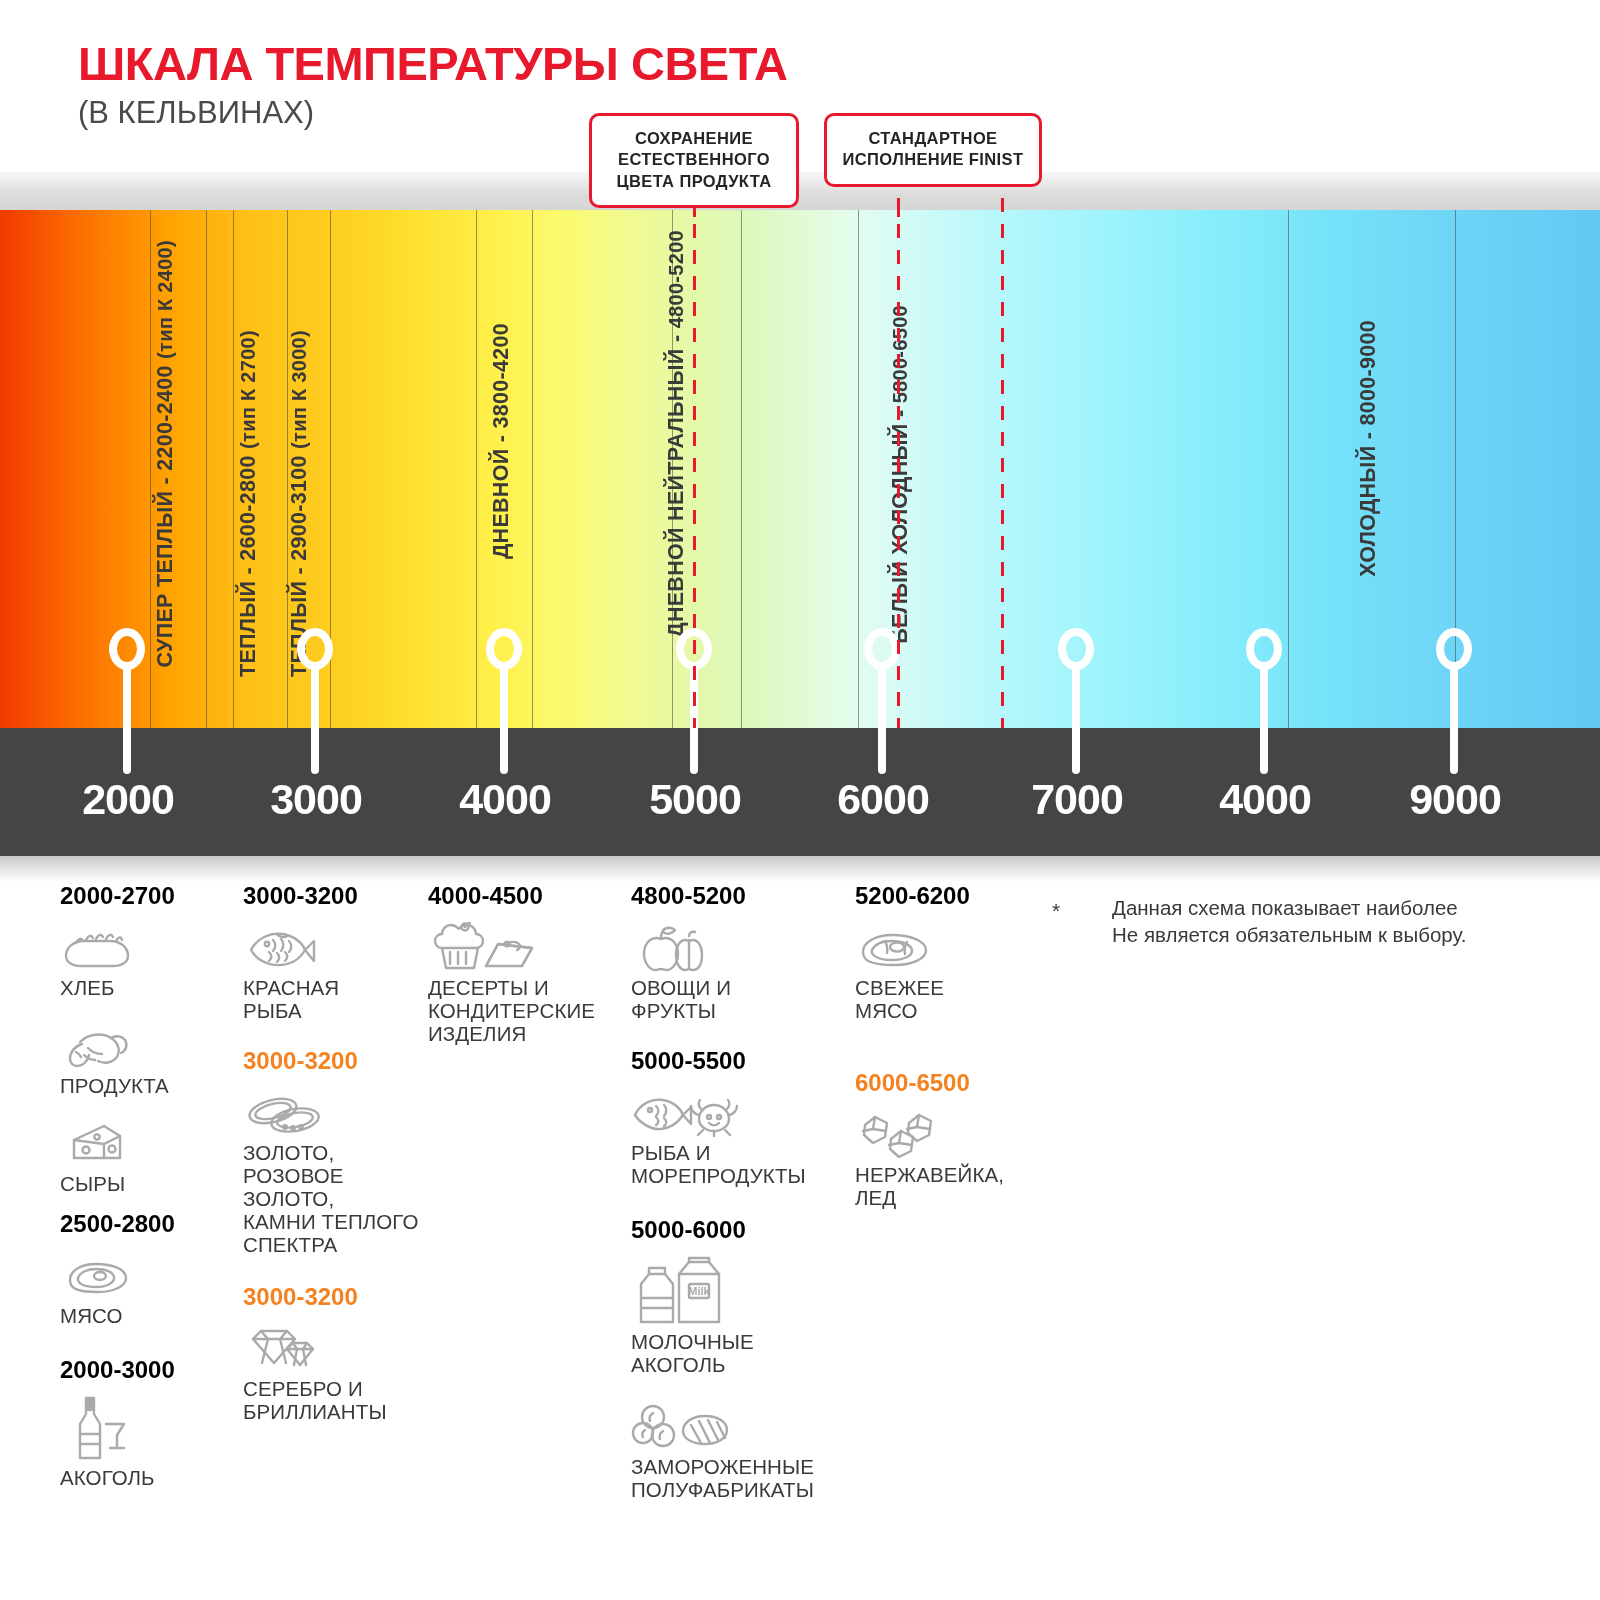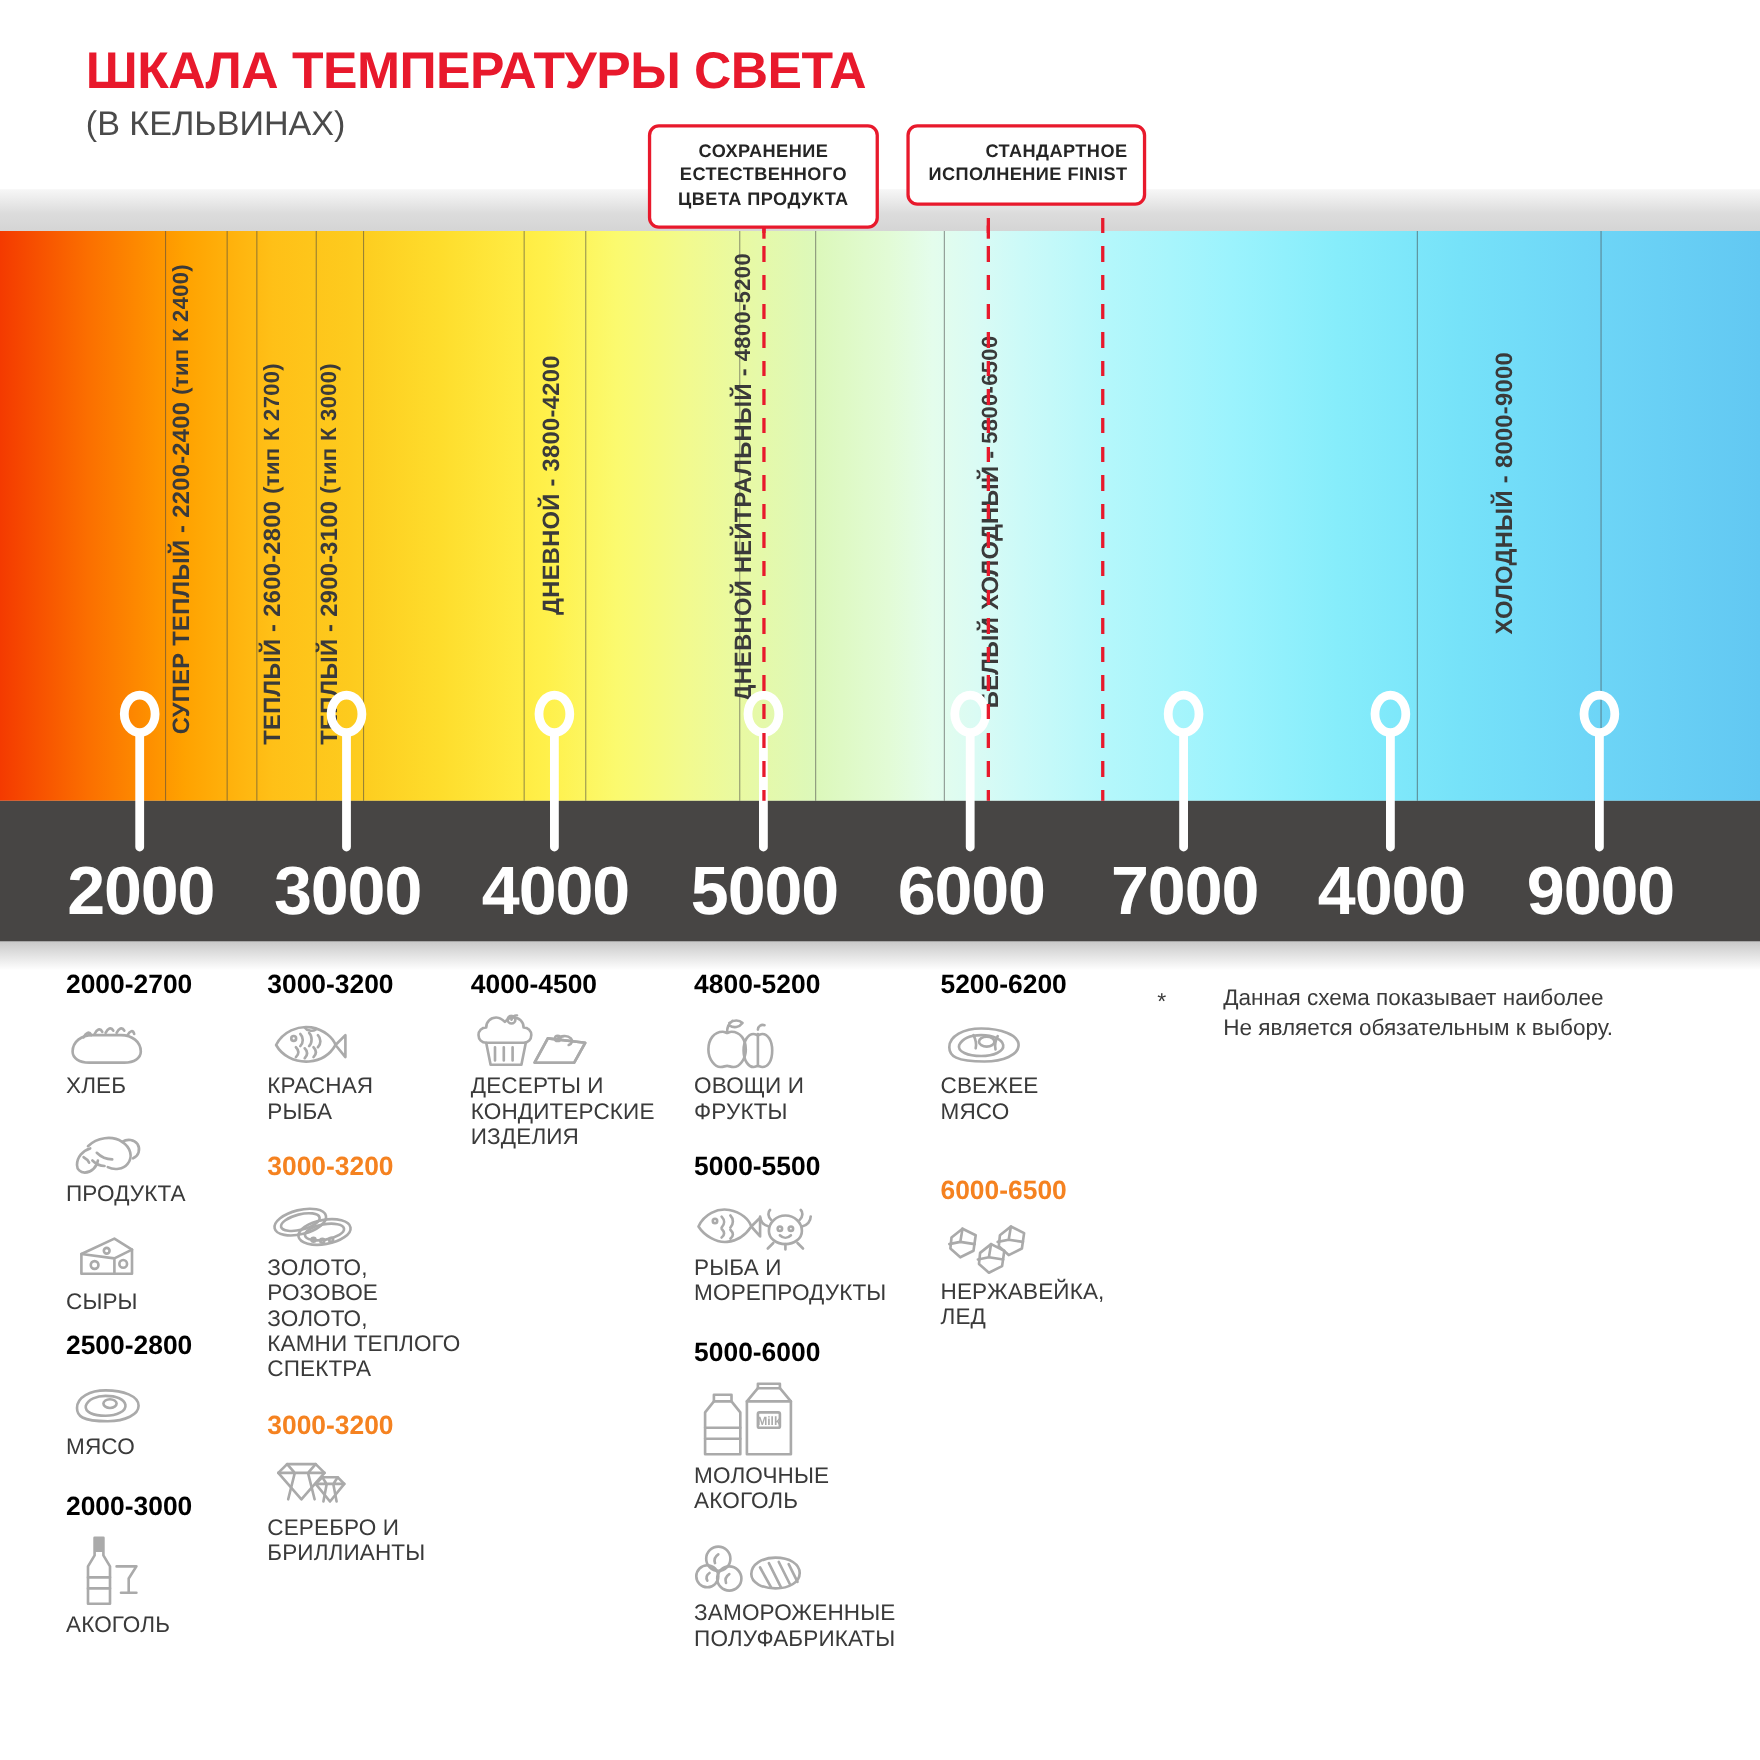--- a/index.html
+++ b/index.html
@@ -34,21 +34,21 @@
     font-size:16.5px;
     font-weight:bold;
     color:#252525;
     line-height:1.30;
     letter-spacing:0.4px;
     padding:12px 14px 13px 14px;
     box-sizing:border-box;
     z-index:8;
   }
   #callout-natural{left:589px;top:113px;width:210px;}
-  #callout-finist{left:824px;top:113px;width:218px;text-align:right;}
+  #callout-finist{left:824px;top:113px;width:218px;}
   .callout-stem{
     position:absolute;width:3px;background:#e8192c;z-index:6;
   }
 
   
   #grey-strip{
     position:absolute;left:0;top:172px;width:1600px;height:40px;
     background:linear-gradient(to bottom,#f7f7f7 0%,#dcdcdc 55%,#d4d4d4 100%);
   }
 
@@ -112,21 +112,21 @@
   #dark-bar{
     position:absolute;left:0;top:728px;width:1600px;height:128px;
     background:#474544;
   }
   #dark-shadow{
     position:absolute;left:0;top:856px;width:1600px;height:26px;
     background:linear-gradient(to bottom,#c9c9c9 0%,#ffffff 100%);
   }
   .tick-num{
     position:absolute;top:47px;
-    font-size:62px;font-weight:bold;color:#ffffff;
+    font-size:43px;font-weight:bold;color:#ffffff;
     letter-spacing:-1px;
     transform:translateX(-50%);
   }
 
   
   #legend{position:absolute;left:0;top:882px;width:1600px;height:718px;}
   .legend-col{position:absolute;top:0;}
   .group{margin-bottom:4px;}
   .range{
     font-size:24px;font-weight:bold;

